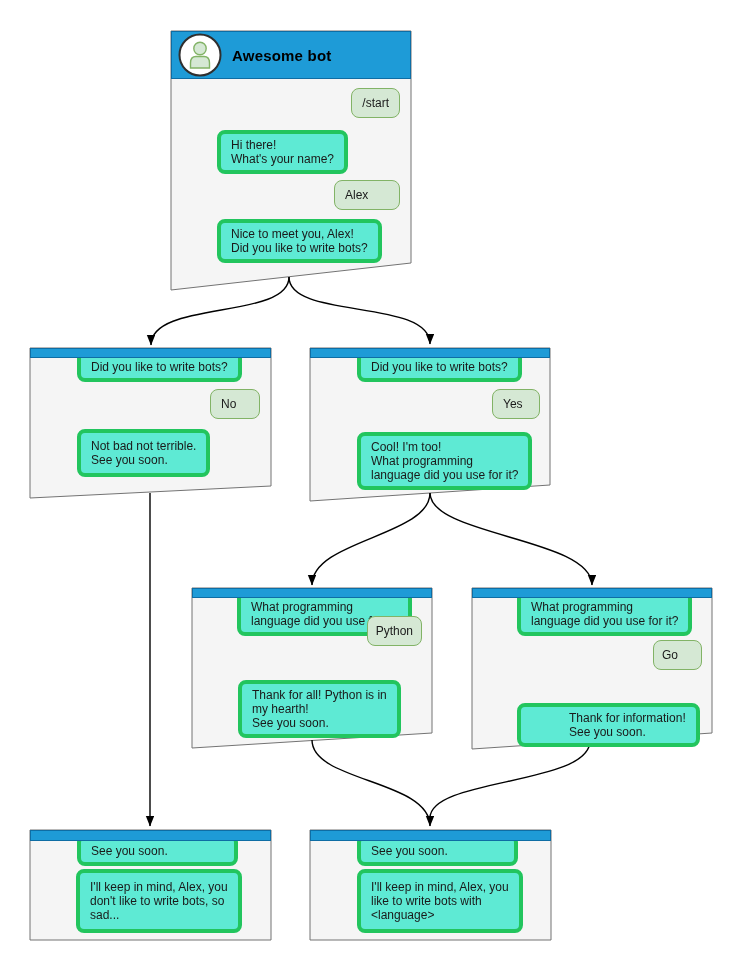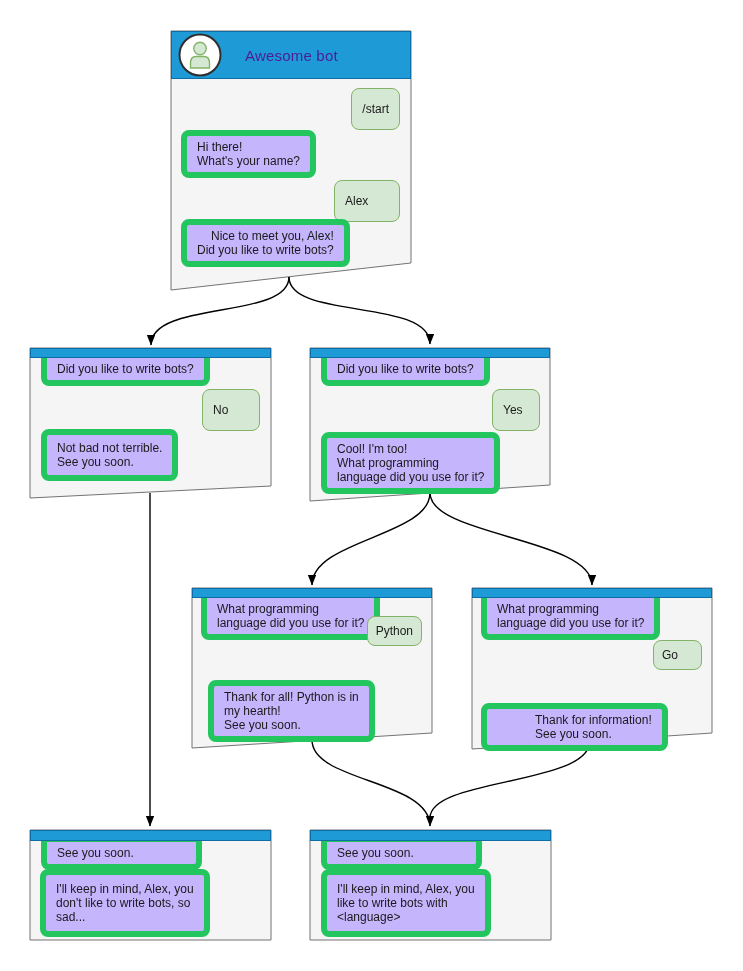--- a/index.html
+++ b/index.html
@@ -2,25 +2,25 @@
 <html><head>
 <meta charset="utf-8">
 <style>
   html,body{margin:0;padding:0;background:#ffffff;}
   body{font-family:"Liberation Sans", sans-serif;}
   .canvas{position:relative;width:743px;height:971px;background:#ffffff;overflow:hidden;}
   .layer-svg{position:absolute;left:0;top:0;z-index:0;}
   .titlebar{position:absolute;z-index:3;background:#1e9bd7;border:1px solid #0e6da4;box-sizing:border-box;}
   .titlebar.main{display:flex;align-items:center;gap:10px;padding-left:6px;}
   .avatar{width:44px;height:44px;flex:0 0 auto;}
-  .window-title{color:#4c1d95;font-size:15px;font-weight:normal;letter-spacing:.2px;margin-left:13px;}
+  .window-title{color:#000000;font-size:15px;font-weight:bold;letter-spacing:.2px;}
   .bubble{position:absolute;z-index:1;font-size:12px;line-height:14px;color:#1a1a1a;
           white-space:pre-line;border-radius:8px;box-sizing:border-box;}
-  .bubble.bot{background:#c4b5fd;border:6px solid #22c55e;padding:4px 10px;}
-  .bubble.user{background:#d5e8d4;border:1px solid #82b366;padding:13px 10px;}
+  .bubble.bot{background:#5eead4;border:4px solid #22c55e;padding:4px 10px;margin-left:36px;}
+  .bubble.user{background:#d5e8d4;border:1px solid #82b366;padding:7px 10px;}
   .bubble.tucked{border-top-left-radius:6px;border-top-right-radius:6px;}
 </style>
 </head>
 <body>
 
 <div class="canvas">
 
   <svg class="layer-svg" width="743" height="971" viewBox="0 0 743 971">
     <defs>
       <marker id="arr" markerWidth="12" markerHeight="10" refX="7.2" refY="3" orient="auto">
@@ -50,41 +50,41 @@
       <circle cx="22" cy="22" r="20.5" fill="#ffffff" stroke="#2f2f2f" stroke-width="2"></circle>
       <circle cx="22" cy="15.5" r="6.2" fill="#d5e8d4" stroke="#82b366" stroke-width="1.4"></circle>
       <path d="M12.5,35 L12.5,30 Q12.5,23.5 18,23.5 L26,23.5 Q31.5,23.5 31.5,30 L31.5,35 Z" fill="#d5e8d4" stroke="#82b366" stroke-width="1.4"></path>
     </svg>
     <span class="window-title">Awesome bot</span>
   </div>
   <div class="bubble user" style="right:343px;top:88px;">/start</div>
   <div class="bubble bot" style="left:181px;top:130px;">Hi there!
 What's your name?</div>
   <div class="bubble user" style="right:343px;top:180px;width:66px;">Alex</div>
-  <div class="bubble bot" style="left:181px;top:219px;text-align:right;">Nice to meet you, Alex!
+  <div class="bubble bot" style="left:181px;top:219px;">Nice to meet you, Alex!
 Did you like to write bots?</div>
 
   <div class="titlebar" style="left:30px;top:348px;width:241px;height:10px;"></div>
   <div class="bubble bot tucked" style="left:41px;top:352px;">Did you like to write bots?</div>
-  <div class="bubble user" style="right:483px;top:389px;width:58px;">No</div>
+  <div class="bubble user" style="right:483px;top:389px;width:50px;">No</div>
   <div class="bubble bot" style="left:41px;top:429px;padding:6px 10px;">Not bad not terrible.
 See you soon.</div>
 
   <div class="titlebar" style="left:310px;top:348px;width:240px;height:10px;"></div>
   <div class="bubble bot tucked" style="left:321px;top:352px;">Did you like to write bots?</div>
   <div class="bubble user" style="right:203px;top:389px;width:48px;">Yes</div>
   <div class="bubble bot" style="left:321px;top:432px;border-radius:8px;">Cool! I'm too!
 What programming
 language did you use for it?</div>
 
   <div class="titlebar" style="left:192px;top:588px;width:240px;height:10px;"></div>
   <div class="bubble bot tucked" style="left:201px;top:592px;">What programming
 language did you use for it?</div>
   <div class="bubble user" style="right:321px;top:616px;padding:7px 8px;">Python</div>
-  <div class="bubble bot" style="left:208px;top:680px;">Thank for all! Python is in
+  <div class="bubble bot" style="left:202px;top:680px;">Thank for all! Python is in
 my hearth!
 See you soon.</div>
 
   <div class="titlebar" style="left:472px;top:588px;width:240px;height:10px;"></div>
   <div class="bubble bot tucked" style="left:481px;top:592px;">What programming
 language did you use for it?</div>
   <div class="bubble user" style="right:41px;top:640px;width:49px;padding:7px 8px;">Go</div>
   <div class="bubble bot" style="left:481px;top:703px;padding-left:48px;">Thank for information!
 See you soon.</div>
 

